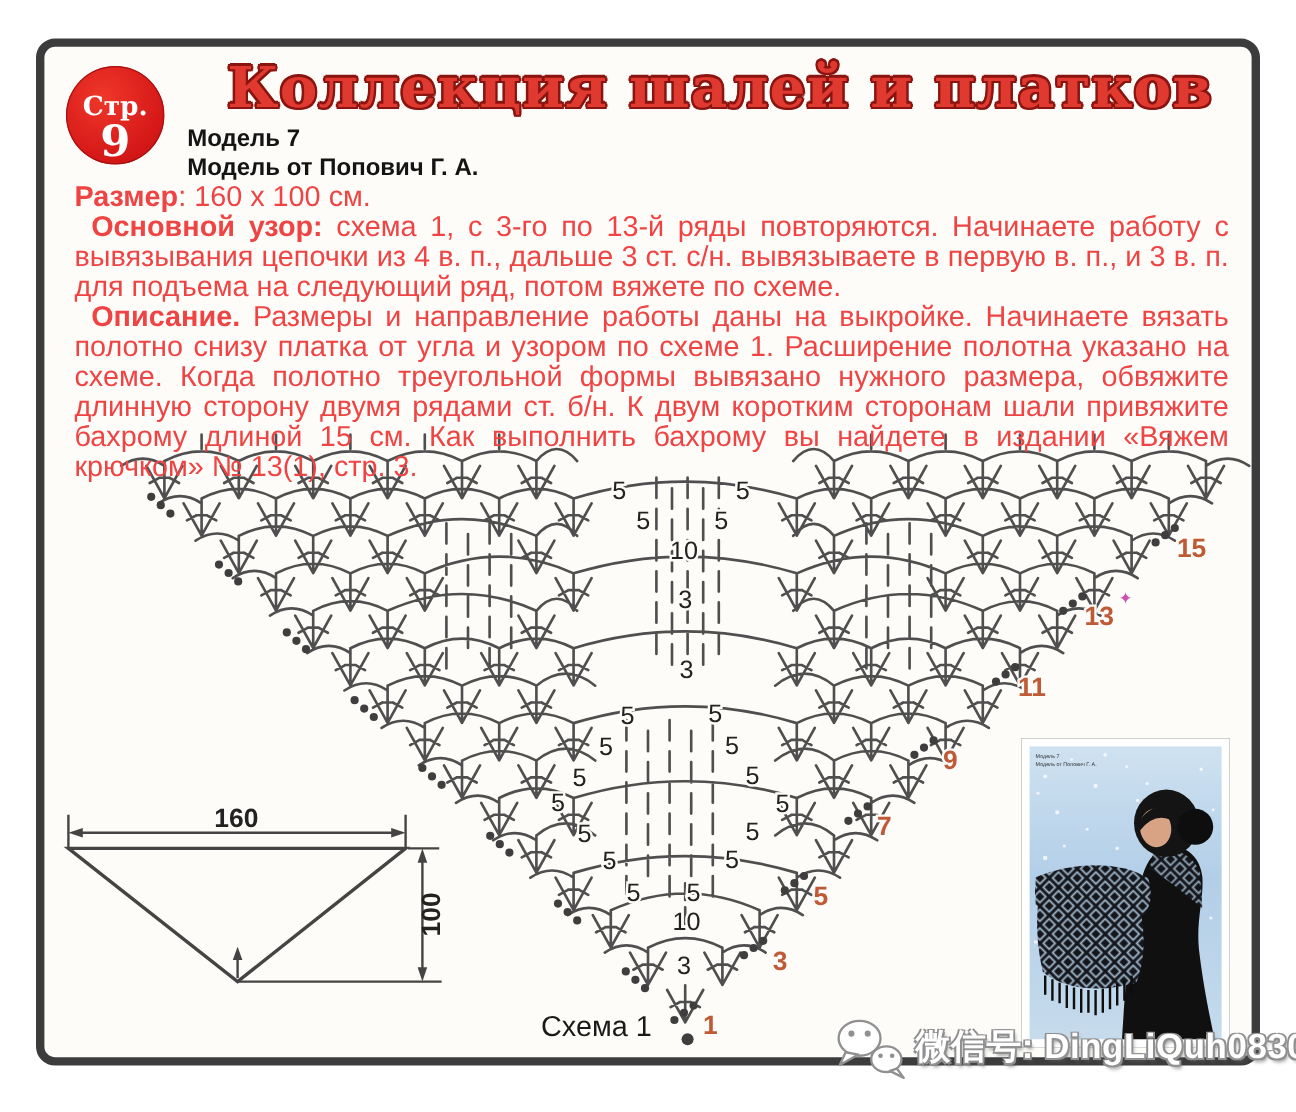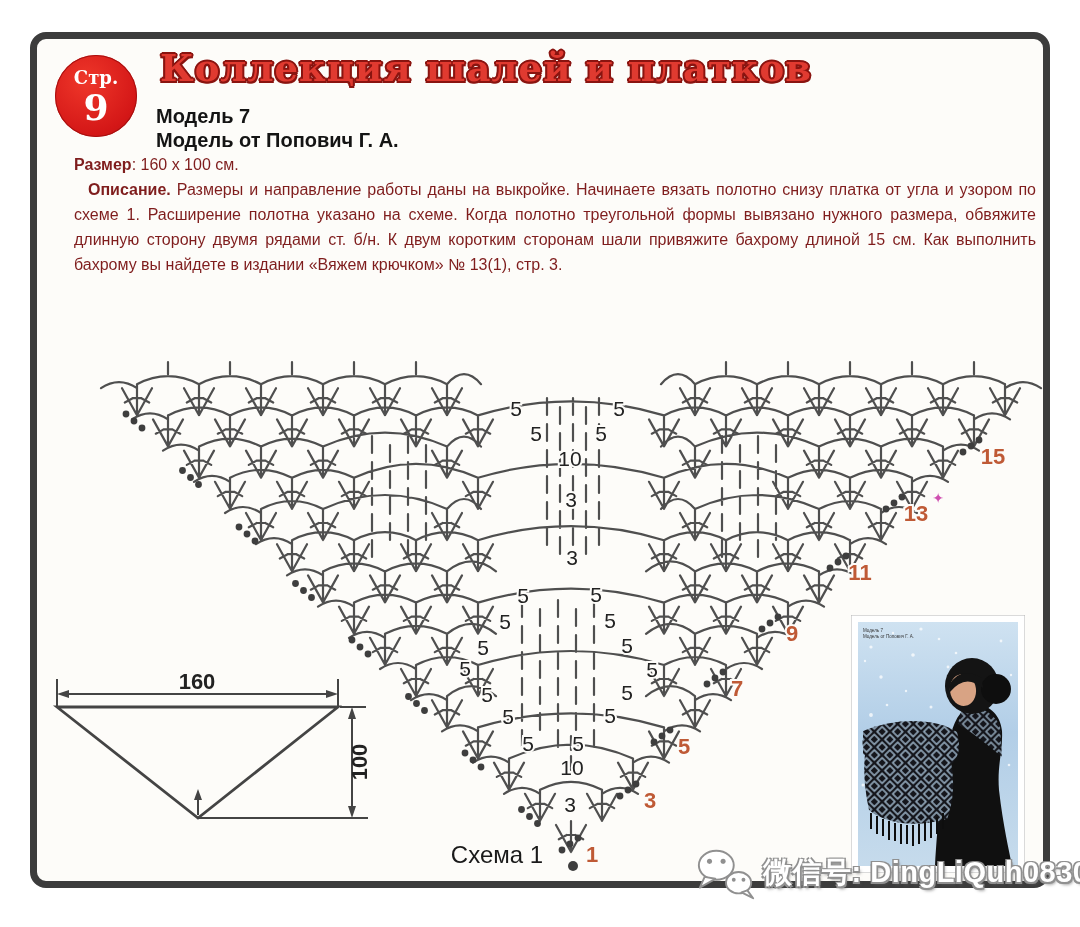--- a/index.html
+++ b/index.html
@@ -5,32 +5,32 @@
   *{box-sizing:border-box;margin:0;padding:0}
   html,body{width:1080px;background:#fff}
   body{font-family:"Liberation Sans",sans-serif}
   #page{position:relative;width:1080px;height:927px;background:#fff;overflow:hidden}
   #frame{position:absolute;left:30px;top:32px;width:1020px;height:856px;
          border:7px solid #3c3c3c;border-radius:16px;background:#fdfcf9}
   #badge{position:absolute;left:55px;top:55px;width:82px;height:82px;border-radius:50%;
          background:radial-gradient(circle at 38% 32%,#ef372a,#d41717 70%,#b91212);
          color:#fff;text-align:center;z-index:4;font-weight:bold;
          font-family:"DejaVu Serif",serif;box-shadow:0 0 0 1px #a81010 inset}
-  #badge .w{font-size:18px;line-height:24px;margin-top:11px}
+  #badge .w{font-size:22px;line-height:24px;margin-top:22px}
   #badge .n{font-size:36px;line-height:34px}
-  #title{position:absolute;left:160px;top:46px;width:880px;text-align:left;z-index:2;
-         font-family:"DejaVu Serif",serif;font-weight:bold;font-size:37px;letter-spacing:1px;
+  #title{position:absolute;left:160px;top:46px;width:880px;text-align:center;z-index:2;
+         font-family:"DejaVu Serif",serif;font-weight:bold;font-size:47px;letter-spacing:1px;
          color:#e03a30;
          text-shadow:2px 0 #8a1410,-2px 0 #8a1410,0 2px #8a1410,0 -2px #8a1410,
                      1.5px 1.5px #8a1410,-1.5px 1.5px #8a1410,1.5px -1.5px #8a1410,-1.5px -1.5px #8a1410;
          white-space:nowrap}
   #model{position:absolute;left:156px;top:104px;font-size:20px;font-weight:bold;
          line-height:24px;color:#141414;z-index:2}
-  #specs{position:absolute;left:74px;top:152px;width:962px;font-size:16px;line-height:25px;
-         color:#7f1d1d;z-index:2}
+  #specs{position:absolute;left:62px;top:152px;width:962px;font-size:24px;line-height:25px;
+         color:#ef4444;z-index:2}
   #specs p{margin:0}
   #specs p.para{text-align:justify;text-indent:14px}
   #specs b{font-weight:bold}
   #chart-svg{position:absolute;left:0;top:0;z-index:1;font-family:"Liberation Sans",sans-serif}
   .cn{font-size:21px;fill:#222;text-anchor:middle;paint-order:stroke;stroke:#fdfcf9;stroke-width:4px}
   .rn{font-size:22px;fill:#bf5a36;text-anchor:middle;font-weight:bold;
       paint-order:stroke;stroke:#fdfcf9;stroke-width:4px}
   .star{font-size:14px;fill:#cf4fb0;text-anchor:middle}
   .dim{font-size:22px;fill:#222;text-anchor:middle;font-weight:bold;stroke:none}
   .schema{font-size:24px;fill:#1a1a1a;text-anchor:middle}
@@ -54,20 +54,21 @@
 
   <div id="title">Коллекция шалей и платков</div>
 
   <div id="model">
     <div>Модель 7</div>
     <div>Модель от Попович Г. А.</div>
   </div>
 
   <div id="specs">
       <p class="spec line"><b>Размер</b>: 160 x 100 см.</p>
+      <p class="spec para"><b>Основной узор:</b> схема 1, с 3-го по 13-й ряды повторяются. Начинаете работу с вывязывания цепочки из 4 в. п., дальше 3 ст. с/н. вывязываете в первую в. п., и 3 в. п. для подъема на следующий ряд, потом вяжете по схеме.</p>
       <p class="spec para"><b>Описание.</b> Размеры и направление работы даны на выкройке. Начинаете вязать полотно снизу платка от угла и узором по схеме 1. Расширение полотна указано на схеме. Когда полотно треугольной формы вывязано нужного размера, обвяжите длинную сторону двумя рядами ст. б/н. К двум коротким сторонам шали привяжите бахрому длиной 15 см. Как выполнить бахрому вы найдете в издании «Вяжем крючком» № 13(1), стр. 3.</p>
     </div>
 
   <svg id="chart-svg" width="1080" height="927" viewBox="0 0 1080 927">
     <path id="chart-strokes" fill="none" stroke="#4f4f4f" stroke-width="2.2" stroke-linecap="round" d="M571,852l-15,-27M558.8,839.3L566.7,835.0M571,852l0,-31M566.5,835.0L575.5,835.0M571,852l15,-27M575.3,835.0L583.2,839.3M540,820.8l-15,-27M527.8,808.1L535.7,803.8M540,820.8l0,-31M535.5,803.8L544.5,803.8M540,820.8l15,-27M544.3,803.8L552.2,808.1M602,820.8l-15,-27M589.8,808.1L597.7,803.8M602,820.8l0,-31M597.5,803.8L606.5,803.8M602,820.8l15,-27M606.3,803.8L614.2,808.1M540.0,789.8Q571.0,773.8 602.0,789.8M504.0,793.8Q522.0,781.8 540.0,793.8M602.0,793.8Q620.0,781.8 638.0,793.8M509,789.6l-15,-27M496.8,776.9L504.7,772.6M509,789.6l0,-31M504.5,772.6L513.5,772.6M509,789.6l15,-27M513.3,772.6L521.2,776.9M633,789.6l-15,-27M620.8,776.9L628.7,772.6M633,789.6l0,-31M628.5,772.6L637.5,772.6M633,789.6l15,-27M637.3,772.6L645.2,776.9M509.0,758.6Q571.0,730.6 633.0,758.6M473.0,762.6Q491.0,750.6 509.0,762.6M633.0,762.6Q651.0,750.6 669.0,762.6M478,758.4l-15,-27M465.8,745.7L473.7,741.4M478,758.4l0,-31M473.5,741.4L482.5,741.4M478,758.4l15,-27M482.3,741.4L490.2,745.7M664,758.4l-15,-27M651.8,745.7L659.7,741.4M664,758.4l0,-31M659.5,741.4L668.5,741.4M664,758.4l15,-27M668.3,741.4L676.2,745.7M478.0,727.4Q571.0,699.4 664.0,727.4M442.0,731.4Q460.0,719.4 478.0,731.4M664.0,731.4Q682.0,719.4 700.0,731.4M447,727.2l-15,-27M434.8,714.5L442.7,710.2M447,727.2l0,-31M442.5,710.2L451.5,710.2M447,727.2l15,-27M451.3,710.2L459.2,714.5M695,727.2l-15,-27M682.8,714.5L690.7,710.2M695,727.2l0,-31M690.5,710.2L699.5,710.2M695,727.2l15,-27M699.3,710.2L707.2,714.5M447.0,696.2Q471.5,676.2 496.0,696.2M646.0,696.2Q670.5,676.2 695.0,696.2M411.0,700.2Q429.0,688.2 447.0,700.2M695.0,700.2Q713.0,688.2 731.0,700.2M416,696l-15,-27M403.8,683.3L411.7,679.0M416,696l0,-31M411.5,679.0L420.5,679.0M416,696l15,-27M420.3,679.0L428.2,683.3M478,696l-15,-27M465.8,683.3L473.7,679.0M478,696l0,-31M473.5,679.0L482.5,679.0M478,696l15,-27M482.3,679.0L490.2,683.3M664,696l-15,-27M651.8,683.3L659.7,679.0M664,696l0,-31M659.5,679.0L668.5,679.0M664,696l15,-27M668.3,679.0L676.2,683.3M726,696l-15,-27M713.8,683.3L721.7,679.0M726,696l0,-31M721.5,679.0L730.5,679.0M726,696l15,-27M730.3,679.0L738.2,683.3M416.0,665.0Q447.0,649.0 478.0,665.0M478.0,665.0Q571.0,637.0 664.0,665.0M664.0,665.0Q695.0,649.0 726.0,665.0M380.0,669.0Q398.0,657.0 416.0,669.0M726.0,669.0Q744.0,657.0 762.0,669.0M385,664.8l-15,-27M372.8,652.1L380.7,647.8M385,664.8l0,-31M380.5,647.8L389.5,647.8M385,664.8l15,-27M389.3,647.8L397.2,652.1M447,664.8l-15,-27M434.8,652.1L442.7,647.8M447,664.8l0,-31M442.5,647.8L451.5,647.8M447,664.8l15,-27M451.3,647.8L459.2,652.1M695,664.8l-15,-27M682.8,652.1L690.7,647.8M695,664.8l0,-31M690.5,647.8L699.5,647.8M695,664.8l15,-27M699.3,647.8L707.2,652.1M757,664.8l-15,-27M744.8,652.1L752.7,647.8M757,664.8l0,-31M752.5,647.8L761.5,647.8M757,664.8l15,-27M761.3,647.8L769.2,652.1M385.0,633.8Q416.0,617.8 447.0,633.8M447.0,633.8Q471.5,613.8 496.0,633.8M646.0,633.8Q670.5,613.8 695.0,633.8M695.0,633.8Q726.0,617.8 757.0,633.8M349.0,637.8Q367.0,625.8 385.0,637.8M757.0,637.8Q775.0,625.8 793.0,637.8M354,633.6l-15,-27M341.8,620.9L349.7,616.6M354,633.6l0,-31M349.5,616.6L358.5,616.6M354,633.6l15,-27M358.3,616.6L366.2,620.9M416,633.6l-15,-27M403.8,620.9L411.7,616.6M416,633.6l0,-31M411.5,616.6L420.5,616.6M416,633.6l15,-27M420.3,616.6L428.2,620.9M478,633.6l-15,-27M465.8,620.9L473.7,616.6M478,633.6l0,-31M473.5,616.6L482.5,616.6M478,633.6l15,-27M482.3,616.6L490.2,620.9M664,633.6l-15,-27M651.8,620.9L659.7,616.6M664,633.6l0,-31M659.5,616.6L668.5,616.6M664,633.6l15,-27M668.3,616.6L676.2,620.9M726,633.6l-15,-27M713.8,620.9L721.7,616.6M726,633.6l0,-31M721.5,616.6L730.5,616.6M726,633.6l15,-27M730.3,616.6L738.2,620.9M788,633.6l-15,-27M775.8,620.9L783.7,616.6M788,633.6l0,-31M783.5,616.6L792.5,616.6M788,633.6l15,-27M792.3,616.6L800.2,620.9M354.0,602.6Q385.0,586.6 416.0,602.6M416.0,602.6Q447.0,586.6 478.0,602.6M478.0,602.6Q571.0,574.6 664.0,602.6M664.0,602.6Q695.0,586.6 726.0,602.6M726.0,602.6Q757.0,586.6 788.0,602.6M318.0,606.6Q336.0,594.6 354.0,606.6M788.0,606.6Q806.0,594.6 824.0,606.6M323,602.4l-15,-27M310.8,589.7L318.7,585.4M323,602.4l0,-31M318.5,585.4L327.5,585.4M323,602.4l15,-27M327.3,585.4L335.2,589.7M385,602.4l-15,-27M372.8,589.7L380.7,585.4M385,602.4l0,-31M380.5,585.4L389.5,585.4M385,602.4l15,-27M389.3,585.4L397.2,589.7M447,602.4l-15,-27M434.8,589.7L442.7,585.4M447,602.4l0,-31M442.5,585.4L451.5,585.4M447,602.4l15,-27M451.3,585.4L459.2,589.7M695,602.4l-15,-27M682.8,589.7L690.7,585.4M695,602.4l0,-31M690.5,585.4L699.5,585.4M695,602.4l15,-27M699.3,585.4L707.2,589.7M757,602.4l-15,-27M744.8,589.7L752.7,585.4M757,602.4l0,-31M752.5,585.4L761.5,585.4M757,602.4l15,-27M761.3,585.4L769.2,589.7M819,602.4l-15,-27M806.8,589.7L814.7,585.4M819,602.4l0,-31M814.5,585.4L823.5,585.4M819,602.4l15,-27M823.3,585.4L831.2,589.7M323.0,571.4Q354.0,555.4 385.0,571.4M385.0,571.4Q416.0,555.4 447.0,571.4M447.0,571.4Q471.5,551.4 496.0,571.4M646.0,571.4Q670.5,551.4 695.0,571.4M695.0,571.4Q726.0,555.4 757.0,571.4M757.0,571.4Q788.0,555.4 819.0,571.4M287.0,575.4Q305.0,563.4 323.0,575.4M819.0,575.4Q837.0,563.4 855.0,575.4M292,571.2l-15,-27M279.8,558.5L287.7,554.2M292,571.2l0,-31M287.5,554.2L296.5,554.2M292,571.2l15,-27M296.3,554.2L304.2,558.5M354,571.2l-15,-27M341.8,558.5L349.7,554.2M354,571.2l0,-31M349.5,554.2L358.5,554.2M354,571.2l15,-27M358.3,554.2L366.2,558.5M416,571.2l-15,-27M403.8,558.5L411.7,554.2M416,571.2l0,-31M411.5,554.2L420.5,554.2M416,571.2l15,-27M420.3,554.2L428.2,558.5M478,571.2l-15,-27M465.8,558.5L473.7,554.2M478,571.2l0,-31M473.5,554.2L482.5,554.2M478,571.2l15,-27M482.3,554.2L490.2,558.5M664,571.2l-15,-27M651.8,558.5L659.7,554.2M664,571.2l0,-31M659.5,554.2L668.5,554.2M664,571.2l15,-27M668.3,554.2L676.2,558.5M726,571.2l-15,-27M713.8,558.5L721.7,554.2M726,571.2l0,-31M721.5,554.2L730.5,554.2M726,571.2l15,-27M730.3,554.2L738.2,558.5M788,571.2l-15,-27M775.8,558.5L783.7,554.2M788,571.2l0,-31M783.5,554.2L792.5,554.2M788,571.2l15,-27M792.3,554.2L800.2,558.5M850,571.2l-15,-27M837.8,558.5L845.7,554.2M850,571.2l0,-31M845.5,554.2L854.5,554.2M850,571.2l15,-27M854.3,554.2L862.2,558.5M292.0,540.2Q323.0,524.2 354.0,540.2M354.0,540.2Q385.0,524.2 416.0,540.2M416.0,540.2Q447.0,524.2 478.0,540.2M478.0,540.2Q571.0,512.2 664.0,540.2M664.0,540.2Q695.0,524.2 726.0,540.2M726.0,540.2Q757.0,524.2 788.0,540.2M788.0,540.2Q819.0,524.2 850.0,540.2M256.0,544.2Q274.0,532.2 292.0,544.2M850.0,544.2Q868.0,532.2 886.0,544.2M261,540l-15,-27M248.8,527.3L256.7,523.0M261,540l0,-31M256.5,523.0L265.5,523.0M261,540l15,-27M265.3,523.0L273.2,527.3M323,540l-15,-27M310.8,527.3L318.7,523.0M323,540l0,-31M318.5,523.0L327.5,523.0M323,540l15,-27M327.3,523.0L335.2,527.3M447,540l-15,-27M434.8,527.3L442.7,523.0M447,540l0,-31M442.5,523.0L451.5,523.0M447,540l15,-27M451.3,523.0L459.2,527.3M695,540l-15,-27M682.8,527.3L690.7,523.0M695,540l0,-31M690.5,523.0L699.5,523.0M695,540l15,-27M699.3,523.0L707.2,527.3M819,540l-15,-27M806.8,527.3L814.7,523.0M819,540l0,-31M814.5,523.0L823.5,523.0M819,540l15,-27M823.3,523.0L831.2,527.3M881,540l-15,-27M868.8,527.3L876.7,523.0M881,540l0,-31M876.5,523.0L885.5,523.0M881,540l15,-27M885.3,523.0L893.2,527.3M261.0,509.0Q292.0,493.0 323.0,509.0M323.0,509.0Q385.0,481.0 447.0,509.0M447.0,509.0Q464.0,489.0 481.0,509.0M661.0,509.0Q678.0,489.0 695.0,509.0M695.0,509.0Q757.0,481.0 819.0,509.0M819.0,509.0Q850.0,493.0 881.0,509.0M225.0,513.0Q243.0,501.0 261.0,513.0M881.0,513.0Q899.0,501.0 917.0,513.0M230,508.8l-15,-27M217.8,496.1L225.7,491.8M230,508.8l0,-31M225.5,491.8L234.5,491.8M230,508.8l15,-27M234.3,491.8L242.2,496.1M292,508.8l-15,-27M279.8,496.1L287.7,491.8M292,508.8l0,-31M287.5,491.8L296.5,491.8M292,508.8l15,-27M296.3,491.8L304.2,496.1M354,508.8l-15,-27M341.8,496.1L349.7,491.8M354,508.8l0,-31M349.5,491.8L358.5,491.8M354,508.8l15,-27M358.3,491.8L366.2,496.1M478,508.8l-15,-27M465.8,496.1L473.7,491.8M478,508.8l0,-31M473.5,491.8L482.5,491.8M478,508.8l15,-27M482.3,491.8L490.2,496.1M664,508.8l-15,-27M651.8,496.1L659.7,491.8M664,508.8l0,-31M659.5,491.8L668.5,491.8M664,508.8l15,-27M668.3,491.8L676.2,496.1M788,508.8l-15,-27M775.8,496.1L783.7,491.8M788,508.8l0,-31M783.5,491.8L792.5,491.8M788,508.8l15,-27M792.3,491.8L800.2,496.1M850,508.8l-15,-27M837.8,496.1L845.7,491.8M850,508.8l0,-31M845.5,491.8L854.5,491.8M850,508.8l15,-27M854.3,491.8L862.2,496.1M912,508.8l-15,-27M899.8,496.1L907.7,491.8M912,508.8l0,-31M907.5,491.8L916.5,491.8M912,508.8l15,-27M916.3,491.8L924.2,496.1M230.0,477.8Q261.0,461.8 292.0,477.8M292.0,477.8Q323.0,461.8 354.0,477.8M354.0,477.8Q416.0,449.8 478.0,477.8M478.0,477.8Q571.0,449.8 664.0,477.8M664.0,477.8Q726.0,449.8 788.0,477.8M788.0,477.8Q819.0,461.8 850.0,477.8M850.0,477.8Q881.0,461.8 912.0,477.8M194.0,481.8Q212.0,469.8 230.0,481.8M912.0,481.8Q930.0,469.8 948.0,481.8M199,477.6l-15,-27M186.8,464.9L194.7,460.6M199,477.6l0,-31M194.5,460.6L203.5,460.6M199,477.6l15,-27M203.3,460.6L211.2,464.9M261,477.6l-15,-27M248.8,464.9L256.7,460.6M261,477.6l0,-31M256.5,460.6L265.5,460.6M261,477.6l15,-27M265.3,460.6L273.2,464.9M323,477.6l-15,-27M310.8,464.9L318.7,460.6M323,477.6l0,-31M318.5,460.6L327.5,460.6M323,477.6l15,-27M327.3,460.6L335.2,464.9M447,477.6l-15,-27M434.8,464.9L442.7,460.6M447,477.6l0,-31M442.5,460.6L451.5,460.6M447,477.6l15,-27M451.3,460.6L459.2,464.9M695,477.6l-15,-27M682.8,464.9L690.7,460.6M695,477.6l0,-31M690.5,460.6L699.5,460.6M695,477.6l15,-27M699.3,460.6L707.2,464.9M819,477.6l-15,-27M806.8,464.9L814.7,460.6M819,477.6l0,-31M814.5,460.6L823.5,460.6M819,477.6l15,-27M823.3,460.6L831.2,464.9M881,477.6l-15,-27M868.8,464.9L876.7,460.6M881,477.6l0,-31M876.5,460.6L885.5,460.6M881,477.6l15,-27M885.3,460.6L893.2,464.9M943,477.6l-15,-27M930.8,464.9L938.7,460.6M943,477.6l0,-31M938.5,460.6L947.5,460.6M943,477.6l15,-27M947.3,460.6L955.2,464.9M199.0,446.6Q230.0,430.6 261.0,446.6M261.0,446.6Q292.0,430.6 323.0,446.6M323.0,446.6Q385.0,418.6 447.0,446.6M447.0,446.6Q464.0,426.6 481.0,446.6M661.0,446.6Q678.0,426.6 695.0,446.6M695.0,446.6Q757.0,418.6 819.0,446.6M819.0,446.6Q850.0,430.6 881.0,446.6M881.0,446.6Q912.0,430.6 943.0,446.6M163.0,450.6Q181.0,438.6 199.0,450.6M943.0,450.6Q961.0,438.6 979.0,450.6M168,446.40000000000003l-15,-27M155.8,433.7L163.7,429.4M168,446.40000000000003l0,-31M163.5,429.4L172.5,429.4M168,446.40000000000003l15,-27M172.3,429.4L180.2,433.7M230,446.40000000000003l-15,-27M217.8,433.7L225.7,429.4M230,446.40000000000003l0,-31M225.5,429.4L234.5,429.4M230,446.40000000000003l15,-27M234.3,429.4L242.2,433.7M292,446.40000000000003l-15,-27M279.8,433.7L287.7,429.4M292,446.40000000000003l0,-31M287.5,429.4L296.5,429.4M292,446.40000000000003l15,-27M296.3,429.4L304.2,433.7M354,446.40000000000003l-15,-27M341.8,433.7L349.7,429.4M354,446.40000000000003l0,-31M349.5,429.4L358.5,429.4M354,446.40000000000003l15,-27M358.3,429.4L366.2,433.7M416,446.40000000000003l-15,-27M403.8,433.7L411.7,429.4M416,446.40000000000003l0,-31M411.5,429.4L420.5,429.4M416,446.40000000000003l15,-27M420.3,429.4L428.2,433.7M478,446.40000000000003l-15,-27M465.8,433.7L473.7,429.4M478,446.40000000000003l0,-31M473.5,429.4L482.5,429.4M478,446.40000000000003l15,-27M482.3,429.4L490.2,433.7M664,446.40000000000003l-15,-27M651.8,433.7L659.7,429.4M664,446.40000000000003l0,-31M659.5,429.4L668.5,429.4M664,446.40000000000003l15,-27M668.3,429.4L676.2,433.7M726,446.40000000000003l-15,-27M713.8,433.7L721.7,429.4M726,446.40000000000003l0,-31M721.5,429.4L730.5,429.4M726,446.40000000000003l15,-27M730.3,429.4L738.2,433.7M788,446.40000000000003l-15,-27M775.8,433.7L783.7,429.4M788,446.40000000000003l0,-31M783.5,429.4L792.5,429.4M788,446.40000000000003l15,-27M792.3,429.4L800.2,433.7M850,446.40000000000003l-15,-27M837.8,433.7L845.7,429.4M850,446.40000000000003l0,-31M845.5,429.4L854.5,429.4M850,446.40000000000003l15,-27M854.3,429.4L862.2,433.7M912,446.40000000000003l-15,-27M899.8,433.7L907.7,429.4M912,446.40000000000003l0,-31M907.5,429.4L916.5,429.4M912,446.40000000000003l15,-27M916.3,429.4L924.2,433.7M974,446.40000000000003l-15,-27M961.8,433.7L969.7,429.4M974,446.40000000000003l0,-31M969.5,429.4L978.5,429.4M974,446.40000000000003l15,-27M978.3,429.4L986.2,433.7M168.0,415.4Q199.0,399.4 230.0,415.4M199,393.4v12M230.0,415.4Q261.0,399.4 292.0,415.4M261,393.4v12M292.0,415.4Q323.0,399.4 354.0,415.4M323,393.4v12M354.0,415.4Q385.0,399.4 416.0,415.4M385,393.4v12M416.0,415.4Q447.0,399.4 478.0,415.4M447,393.4v12M478.0,415.4Q571.0,387.4 664.0,415.4M664.0,415.4Q695.0,399.4 726.0,415.4M695,393.4v12M726.0,415.4Q757.0,399.4 788.0,415.4M757,393.4v12M788.0,415.4Q819.0,399.4 850.0,415.4M819,393.4v12M850.0,415.4Q881.0,399.4 912.0,415.4M881,393.4v12M912.0,415.4Q943.0,399.4 974.0,415.4M943,393.4v12M132.0,419.4Q150.0,407.4 168.0,419.4M974.0,419.4Q992.0,407.4 1010.0,419.4M137,415.2l-15,-27M124.8,402.5L132.7,398.2M137,415.2l0,-31M132.5,398.1L141.5,398.1M137,415.2l15,-27M141.3,398.2L149.2,402.5M199,415.2l-15,-27M186.8,402.5L194.7,398.2M199,415.2l0,-31M194.5,398.1L203.5,398.1M199,415.2l15,-27M203.3,398.2L211.2,402.5M261,415.2l-15,-27M248.8,402.5L256.7,398.2M261,415.2l0,-31M256.5,398.1L265.5,398.1M261,415.2l15,-27M265.3,398.2L273.2,402.5M323,415.2l-15,-27M310.8,402.5L318.7,398.2M323,415.2l0,-31M318.5,398.1L327.5,398.1M323,415.2l15,-27M327.3,398.2L335.2,402.5M385,415.2l-15,-27M372.8,402.5L380.7,398.2M385,415.2l0,-31M380.5,398.1L389.5,398.1M385,415.2l15,-27M389.3,398.2L397.2,402.5M447,415.2l-15,-27M434.8,402.5L442.7,398.2M447,415.2l0,-31M442.5,398.1L451.5,398.1M447,415.2l15,-27M451.3,398.2L459.2,402.5M695,415.2l-15,-27M682.8,402.5L690.7,398.2M695,415.2l0,-31M690.5,398.1L699.5,398.1M695,415.2l15,-27M699.3,398.2L707.2,402.5M757,415.2l-15,-27M744.8,402.5L752.7,398.2M757,415.2l0,-31M752.5,398.1L761.5,398.1M757,415.2l15,-27M761.3,398.2L769.2,402.5M819,415.2l-15,-27M806.8,402.5L814.7,398.2M819,415.2l0,-31M814.5,398.1L823.5,398.1M819,415.2l15,-27M823.3,398.2L831.2,402.5M881,415.2l-15,-27M868.8,402.5L876.7,398.2M881,415.2l0,-31M876.5,398.1L885.5,398.1M881,415.2l15,-27M885.3,398.2L893.2,402.5M943,415.2l-15,-27M930.8,402.5L938.7,398.2M943,415.2l0,-31M938.5,398.1L947.5,398.1M943,415.2l15,-27M947.3,398.2L955.2,402.5M1005,415.2l-15,-27M992.8,402.5L1000.7,398.2M1005,415.2l0,-31M1000.5,398.1L1009.5,398.1M1005,415.2l15,-27M1009.3,398.2L1017.2,402.5M137.0,384.2Q168.0,368.2 199.0,384.2M168,362.2v12M199.0,384.2Q230.0,368.2 261.0,384.2M230,362.2v12M261.0,384.2Q292.0,368.2 323.0,384.2M292,362.2v12M323.0,384.2Q354.0,368.2 385.0,384.2M354,362.2v12M385.0,384.2Q416.0,368.2 447.0,384.2M416,362.2v12M447.0,384.2Q464.0,364.2 481.0,384.2M661.0,384.2Q678.0,364.2 695.0,384.2M695.0,384.2Q726.0,368.2 757.0,384.2M726,362.2v12M757.0,384.2Q788.0,368.2 819.0,384.2M788,362.2v12M819.0,384.2Q850.0,368.2 881.0,384.2M850,362.2v12M881.0,384.2Q912.0,368.2 943.0,384.2M912,362.2v12M943.0,384.2Q974.0,368.2 1005.0,384.2M974,362.2v12M101.0,388.2Q119.0,376.2 137.0,388.2M1005.0,388.2Q1023.0,376.2 1041.0,388.2M547,398v17M547,424v17M547,450v17M547,476v17M547,502v17M547,528v17M560,407v17M560,433v17M560,459v17M560,485v17M560,511v17M560,537v17M573,398v17M573,424v17M573,450v17M573,476v17M573,502v17M573,528v17M586,407v17M586,433v17M586,459v17M586,485v17M586,511v17M586,537v17M599,398v17M599,424v17M599,450v17M599,476v17M599,502v17M599,528v17M372,436v17M372,462v17M372,488v17M372,514v17M372,540v17M390,445v17M390,471v17M390,497v17M390,523v17M408,436v17M408,462v17M408,488v17M408,514v17M408,540v17M426,445v17M426,471v17M426,497v17M426,523v17M722,436v17M722,462v17M722,488v17M722,514v17M722,540v17M740,445v17M740,471v17M740,497v17M740,523v17M758,436v17M758,462v17M758,488v17M758,514v17M758,540v17M776,445v17M776,471v17M776,497v17M776,523v17M522,600v17M522,626v17M522,652v17M522,678v17M522,704v17M522,730v17M540,609v17M540,635v17M540,661v17M540,687v17M540,713v17M558,600v17M558,626v17M558,652v17M558,678v17M558,704v17M558,730v17M576,609v17M576,635v17M576,661v17M576,687v17M576,713v17M594,600v17M594,626v17M594,652v17M594,678v17M594,704v17M594,730v17M571,736v14M571,756v14"></path>
     <g id="chart-dots" fill="#3e3e3e">
         <circle cx="126" cy="414" r="3.4"></circle>
         <circle cx="134" cy="421" r="3.4"></circle>
         <circle cx="142" cy="428" r="3.4"></circle>
         <circle cx="182.5" cy="470.5" r="3.4"></circle>

